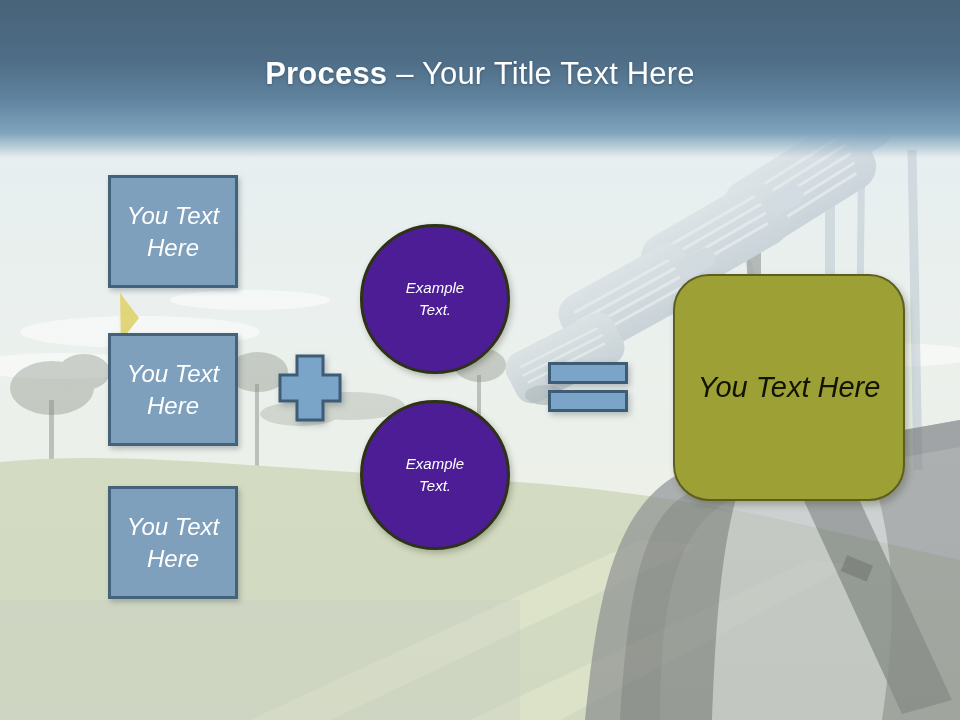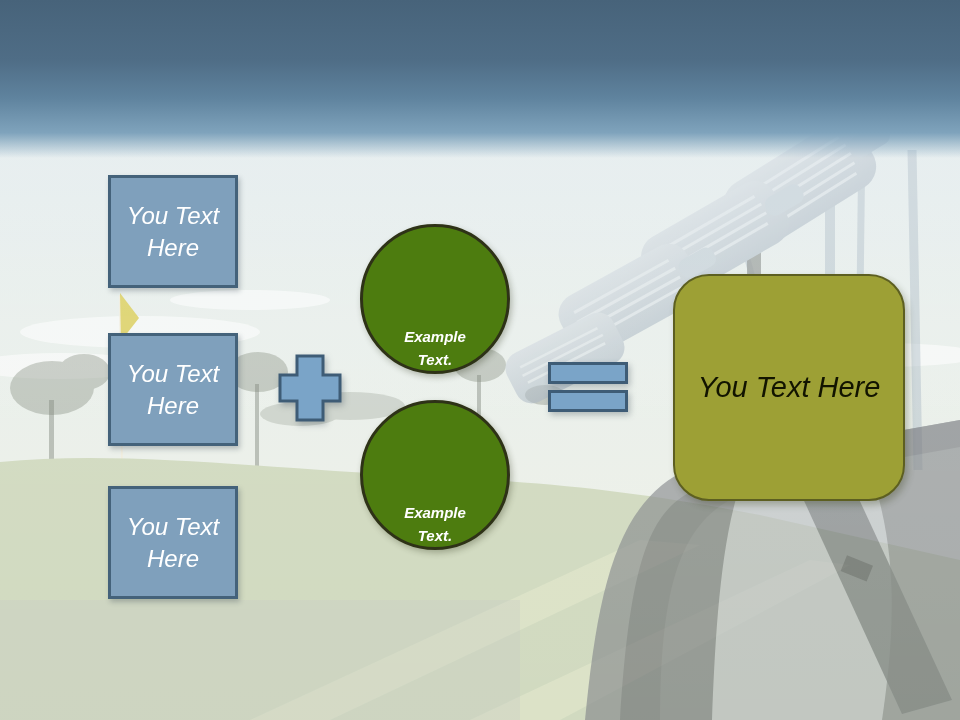--- a/index.html
+++ b/index.html
@@ -25,24 +25,23 @@
   .input-box{
     left:108px;width:130px;height:113px;
     background:#7fa0bc;border:3px solid #44627a;
     color:#fff;font-size:24px;line-height:1.32;
     box-shadow:2px 3px 5px rgba(40,55,70,.28);
     padding:4px 8px;
   }
   .box1{top:175px;} .box2{top:333px;} .box3{top:486px;}
   .circle{
     left:360px;width:150px;height:150px;border-radius:50%;
-    background:#4d7c0f;border:3px solid #2e3217;
-    color:#fff;font-size:15px;font-weight:700;font-style:italic;line-height:1.5;
+    background:#4c1d95;border:3px solid #2e3217;
+    color:#fff;font-size:15px;font-weight:400;font-style:italic;line-height:1.5;
     box-shadow:2px 3px 6px rgba(40,45,20,.30);
-    align-items:flex-end;
   }
   .circle .txt{width:92px;}
   .circ1{top:224px;} .circ2{top:400px;}
   .plus-wrap{left:277px;top:353px;width:66px;height:70px;z-index:4;position:absolute;
     filter:drop-shadow(2px 3px 3px rgba(40,55,70,.30));}
   .equals-wrap{left:548px;top:362px;width:80px;z-index:4;position:absolute;
     display:flex;flex-direction:column;gap:6px;
     filter:drop-shadow(2px 3px 3px rgba(40,55,70,.30));}
   .equals-bar{width:80px;height:22px;background:#7aa4c8;border:3px solid #3e5c76;}
   .result-box{
@@ -173,20 +172,21 @@
       <path d="M660,720 C660,560 690,502 770,486 L870,470 C902,560 892,650 882,720 Z" fill="#c6cbd0" opacity="0.75"></path>
       <path d="M620,720 C630,560 650,506 700,488 L742,480 C720,540 715,640 712,720 Z" fill="#55585d" opacity="0.8"></path>
       <path d="M800,492 L852,484 L952,700 L902,714 Z" fill="#4e5257" opacity="0.8"></path>
       <rect x="843" y="560" width="28" height="17" fill="#3c4045" transform="rotate(22 857 568)"></rect>
     </g>
   </svg>
 
   <div class="wash"></div>
 
   <div class="header-band"></div>
+  <h1 class="title"><span class="kw">Process</span><span>– Your Title Text Here</span></h1>
 
   <div class="shape input-box box1">
     <span>You Text Here</span>
   </div>
   <div class="shape input-box box2">
     <span>You Text Here</span>
   </div>
   <div class="shape input-box box3">
     <span>You Text Here</span>
   </div>

